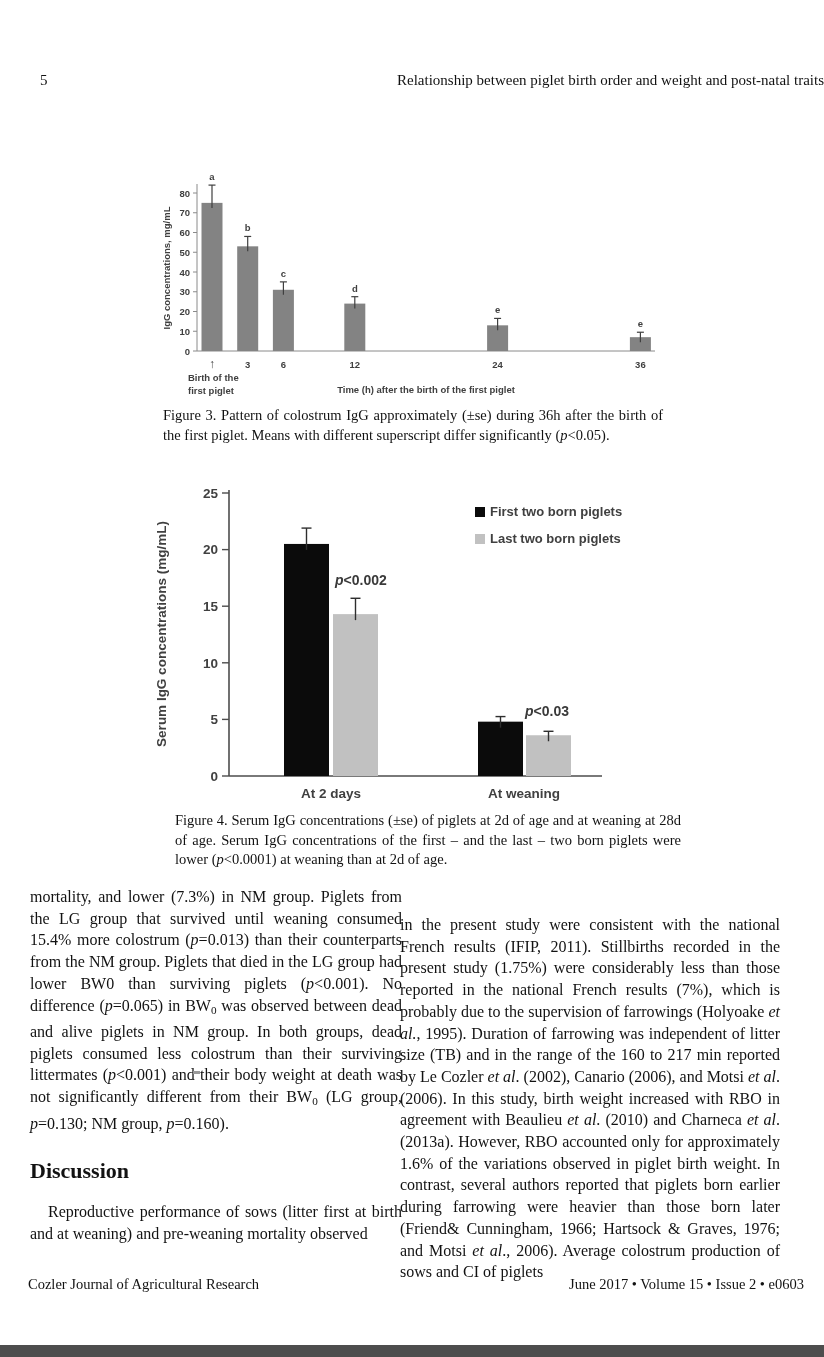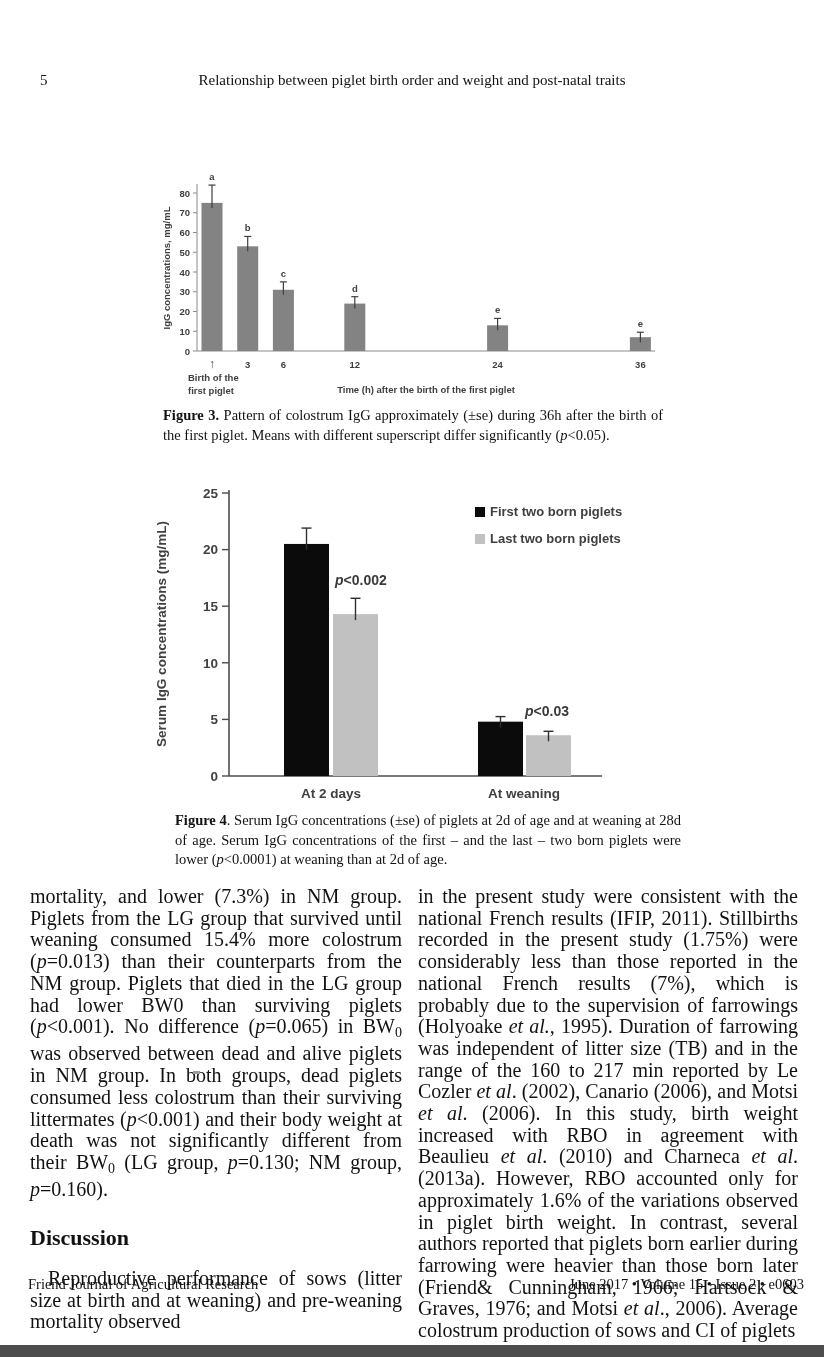--- a/index.html
+++ b/index.html
@@ -1,36 +1,36 @@
 <!DOCTYPE html>
 <html><head>
 <meta charset="utf-8">
 <style>
   html,body{margin:0;padding:0;background:#fff;}
   .page{position:relative;width:824px;height:1357px;background:#ffffff;overflow:hidden;
         font-family:"Liberation Serif",serif;color:#121212;}
   
   .pg-header{position:absolute;top:72px;left:0;width:824px;font-size:15px;}
   .pg-num{position:absolute;left:40px;top:0;}
-  .run-title{display:block;text-align:center;}
+  .run-title{display:block;text-align:right;}
   
   .fig3{position:absolute;left:150px;top:160px;width:550px;height:240px;}
   .fig4{position:absolute;left:150px;top:480px;width:500px;height:330px;}
   .caption{position:absolute;margin:0;font-size:14.5px;line-height:19.5px;text-align:justify;}
   .cap3{left:163px;top:406px;width:500px;}
   .cap4{left:175px;top:811px;width:506px;}
   
   .col{position:absolute;top:886px;}
   .col-left{left:30px;width:372px;}
-  .col-right{left:418px;width:380px;}
-  .body-p{margin:0;font-size:20px;line-height:21.7px;text-align:justify;}
+  .col-right{left:400px;width:380px;margin-top:28px;}
+  .body-p{margin:0;font-size:16px;line-height:21.7px;text-align:justify;}
   .indent{text-indent:18px;}
   .section-head{margin:25px 0 18px 0;font-size:22px;line-height:24px;font-weight:bold;}
   .it{font-style:italic;}
-  .bd{font-weight:bold;margin-top:48px;}
+  .bd{font-weight:normal;margin-top:48px;}
   .sub{font-size:70%;vertical-align:-0.25em;}
   
   .f3t{font:600 9.5px "Liberation Sans",sans-serif;fill:#3f3f3f;}
   .f3arrow{font:600 12px "Liberation Sans",sans-serif;fill:#3f3f3f;}
   .f4t{font:600 13.5px "Liberation Sans",sans-serif;fill:#404040;}
   .f4leg{font:600 13px "Liberation Sans",sans-serif;fill:#404040;}
   .f4p{font:700 14px "Liberation Sans",sans-serif;fill:#3a3a3a;}
   .pit{font-style:italic;}
   
   .pg-footer{position:absolute;top:1276px;left:28px;right:20px;display:flex;
@@ -143,29 +143,29 @@
       <text x="16" y="154" class="f4t" text-anchor="middle" transform="rotate(-90 16 154)">Serum IgG concentrations (mg/mL)</text>
       <text x="185" y="105" class="f4p"><tspan class="pit">p</tspan><tspan>&lt;0.002</tspan></text>
       <text x="375" y="236" class="f4p"><tspan class="pit">p</tspan><tspan>&lt;0.03</tspan></text>
     </svg>
 
   <p class="caption cap4"><span class="bd">Figure 4</span><span>. Serum IgG concentrations (±se) of piglets at 2d of age and at weaning at 28d of age. Serum IgG concentrations of the first – and the last – two born piglets were lower (</span><span class="it">p</span><span>&lt;0.0001) at weaning than at 2d of age.</span></p>
 
   <div class="col col-left">
     <p class="body-p"><span>mortality, and lower (7.3%) in NM group. Piglets from the LG group that survived until weaning consumed 15.4% more colostrum (</span><span class="it">p</span><span>=0.013) than their counterparts from the NM group. Piglets that died in the LG group had lower BW0 than surviving piglets (</span><span class="it">p</span><span>&lt;0.001). No difference (</span><span class="it">p</span><span>=0.065) in BW</span><span class="sub">0</span><span> was observed between dead and alive piglets in NM group. In both groups, dead piglets consumed less colostrum than their surviving littermates (</span><span class="it">p</span><span>&lt;0.001) and their body weight at death was not significantly different from their BW</span><span class="sub">0</span><span> (LG group, </span><span class="it">p</span><span>=0.130; NM group, </span><span class="it">p</span><span>=0.160).</span></p>
     <h2 class="section-head">Discussion</h2>
-    <p class="body-p indent">Reproductive performance of sows (litter size at birth and at weaning) and pre-weaning mortality observed</p>
+    <p class="body-p indent">Reproductive performance of sows (litter first at birth and at weaning) and pre-weaning mortality observed</p>
   </div>
 
   <div class="col col-right">
     <p class="body-p"><span>in the present study were consistent with the national French results (IFIP, 2011). Stillbirths recorded in the present study (1.75%) were considerably less than those reported in the national French results (7%), which is probably due to the supervision of farrowings (Holyoake </span><span class="it">et al.</span><span>, 1995). Duration of farrowing was independent of litter size (TB) and in the range of the 160 to 217 min reported by Le Cozler </span><span class="it">et al</span><span>. (2002), Canario (2006), and Motsi </span><span class="it">et al</span><span>. (2006). In this study, birth weight increased with RBO in agreement with Beaulieu </span><span class="it">et al</span><span>. (2010) and Charneca </span><span class="it">et al</span><span>. (2013a). However, RBO accounted only for approximately 1.6% of the variations observed in piglet birth weight. In contrast, several authors reported that piglets born earlier during farrowing were heavier than those born later (Friend&amp; Cunningham, 1966; Hartsock &amp; Graves, 1976; and Motsi </span><span class="it">et al</span><span>., 2006). Average colostrum production of sows and CI of piglets</span></p>
   </div>
 
   <div class="artifact"></div>
 
   <footer class="pg-footer">
-    <span>Friend Journal of Agricultural Research</span>
+    <span>Cozler Journal of Agricultural Research</span>
     <span>June 2017 • Volume 15 • Issue 2 • e0603</span>
   </footer>
 
   <div class="bottom-bar"></div>
 
 </div>
 
 </body></html>

